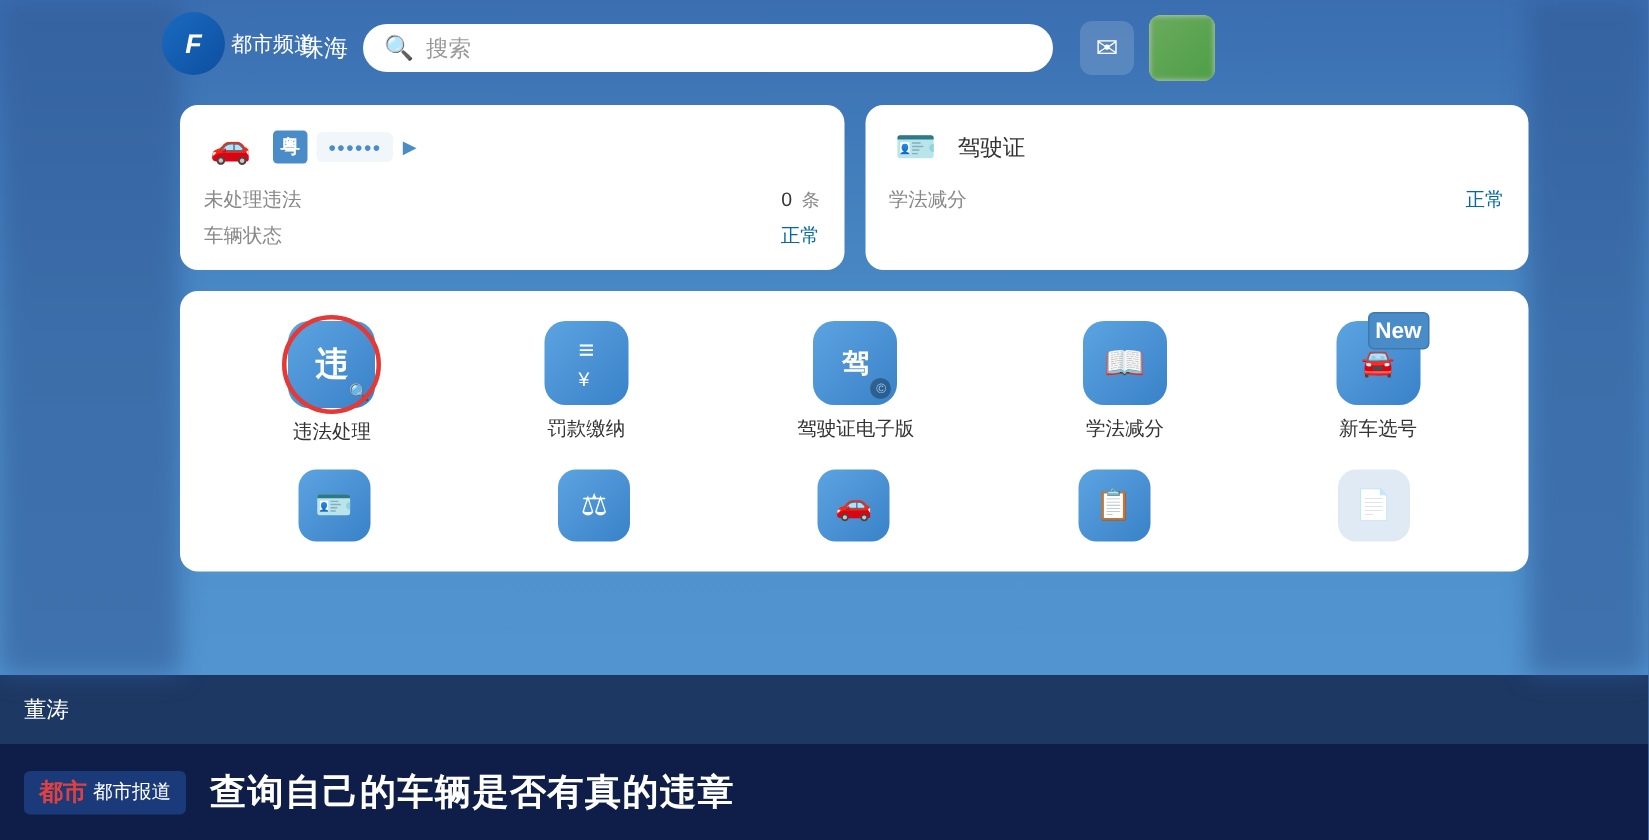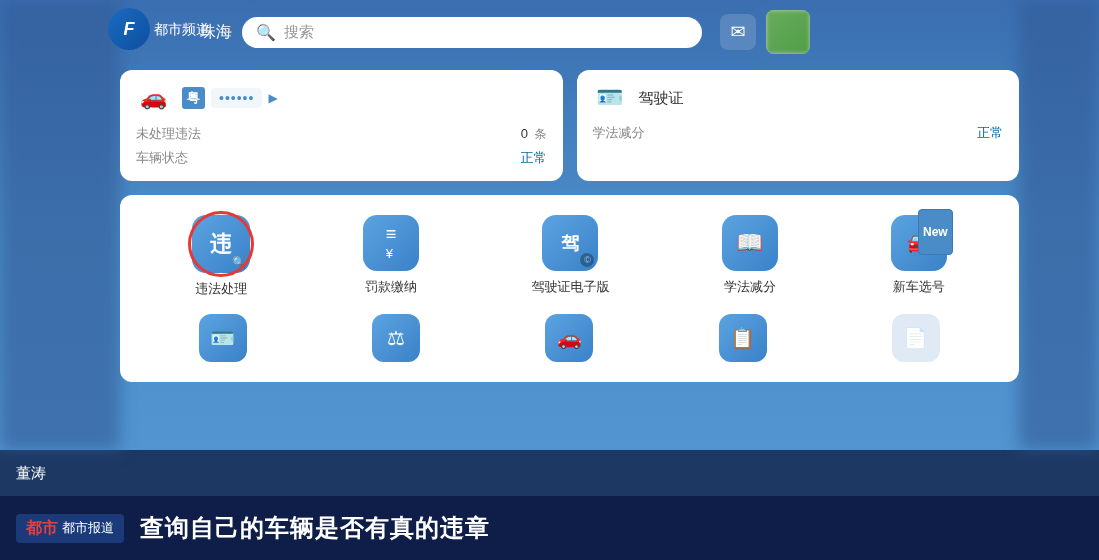--- a/index.html
+++ b/index.html
@@ -236,22 +236,22 @@
       text-align: center;
       line-height: 1.3;
     }
 
     .new-badge {
       position: absolute;
       top: -6px;
       right: -6px;
       background: #4a8cc8;
       color: #fff;
-      font-size: 12px;
-      padding: 15px 4px;
+      font-size: 15px;
+      padding: 3px 4px;
       border-radius: 4px;
       border: 1px solid #3a7ab0;
       font-weight: bold;
     }
 
     
     .func-row2 {
       display: flex;
       gap: 0;
       justify-content: space-around;

